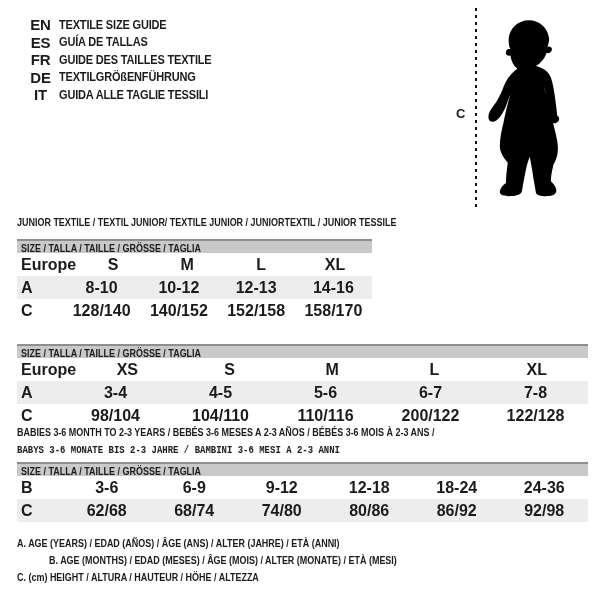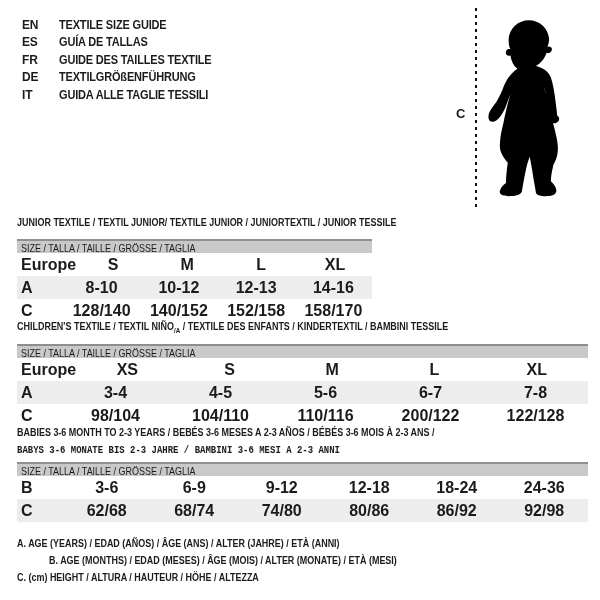--- a/index.html
+++ b/index.html
@@ -6,38 +6,38 @@
   body{width:600px;height:600px;background:#ffffff;font-family:"Liberation Sans",sans-serif;color:#1b1b1b;overflow:hidden;}
   .page{position:relative;width:600px;height:600px;background:#fff;}
 
   
   .cond{display:inline-block;transform:scaleX(0.78);transform-origin:0 50%;white-space:nowrap;}
   .cond90{display:inline-block;transform:scaleX(0.88);transform-origin:0 50%;white-space:nowrap;}
 
   
   .lang-block{position:absolute;left:22px;top:16px;}
   .lang-row{display:flex;height:17.5px;align-items:center;}
-  .lang-code{width:37px;font-size:12px;font-weight:bold;letter-spacing:-0.2px;}
+  .lang-code{width:37px;font-size:15px;font-weight:bold;letter-spacing:-0.2px;text-align:center;}
   .lang-title{font-size:12.5px;font-weight:bold;letter-spacing:-0.2px;}
 
   
   .figure{position:absolute;left:450px;top:4px;width:130px;height:212px;}
   .dotted-line{position:absolute;left:25px;top:4px;width:2px;height:200px;
     background:repeating-linear-gradient(to bottom,#111 0 3px,transparent 3px 7px);}
   .fig-label{position:absolute;left:6px;top:102px;font-size:13px;font-weight:bold;}
   .baby-svg{position:absolute;left:34px;top:2px;}
 
   
   .sec-title{position:absolute;left:17px;font-size:11.5px;font-weight:bold;letter-spacing:0;}
   .sec-title sub{font-size:8px;}
   .table{position:absolute;left:17px;}
   .t1{width:355px;}
   .t23{width:571px;}
   .size-bar{height:14px;background:#c9c9c9;border-top:2px solid #8e8e8e;
-    font-size:11.5px;font-weight:normal;line-height:14px;padding-left:4px;box-sizing:border-box;}
+    font-size:11.5px;font-weight:bold;line-height:14px;padding-left:4px;box-sizing:border-box;}
   .t-row{display:flex;height:23px;align-items:center;font-size:16px;font-weight:bold;}
   .t-row.alt{background:#ededed;}
   .cell{flex:1;text-align:center;}
   .cell.label{flex:0 0 46px;text-align:left;padding-left:4px;box-sizing:border-box;}
 
   
   .footnote{position:absolute;left:17px;font-size:11.5px;font-weight:bold;height:17px;line-height:17px;}
 </style>
 </head>
 <body>
@@ -98,23 +98,20 @@
     </div>
     <div class="t-row">
       <div class="cell label">C</div>
       <div class="cell">128/140</div>
       <div class="cell">140/152</div>
       <div class="cell">152/158</div>
       <div class="cell">158/170</div>
     </div>
   </div>
 
-  <div class="sec-title" style="top:320px;">
-    <span class="cond"><span>CHILDREN'S TEXTILE / TEXTIL NIÑO</span><sub>/A</sub><span> / TEXTILE DES ENFANTS / KINDERTEXTIL / BAMBINI TESSILE</span></span>
-  </div>
   <div class="table t23" style="top:344px;">
     <div class="size-bar">
       <span class="cond">SIZE / TALLA / TAILLE / GRÖSSE / TAGLIA</span>
     </div>
     <div class="t-row">
       <div class="cell label">Europe</div>
       <div class="cell">XS</div>
       <div class="cell">S</div>
       <div class="cell">M</div>
       <div class="cell">L</div>

